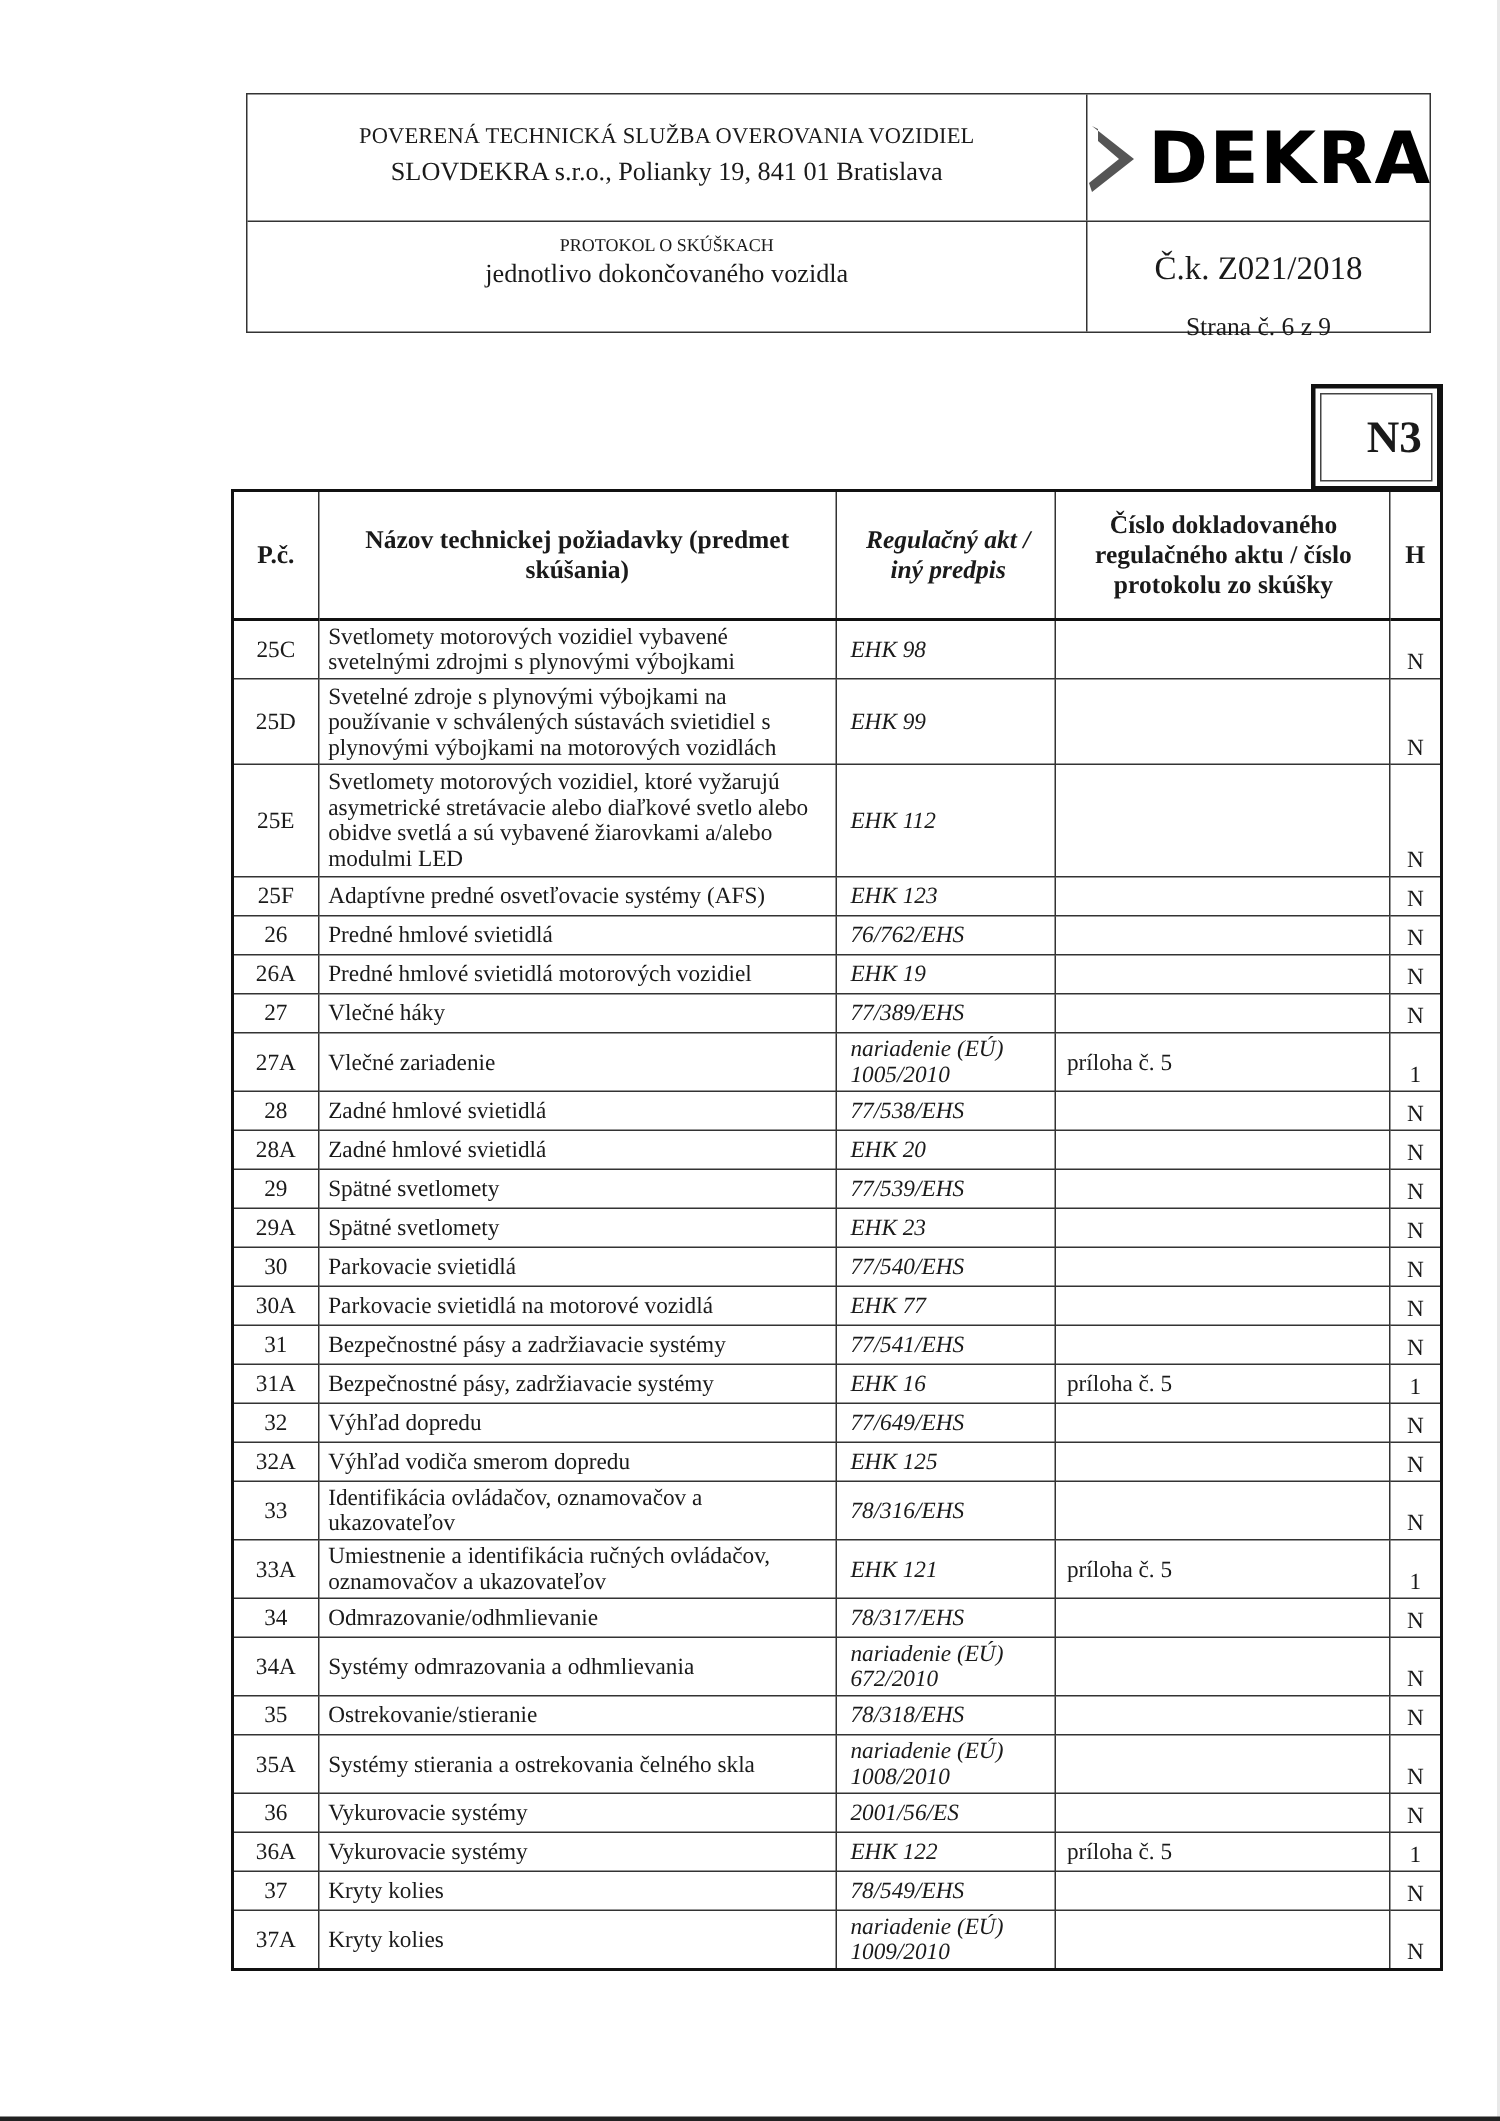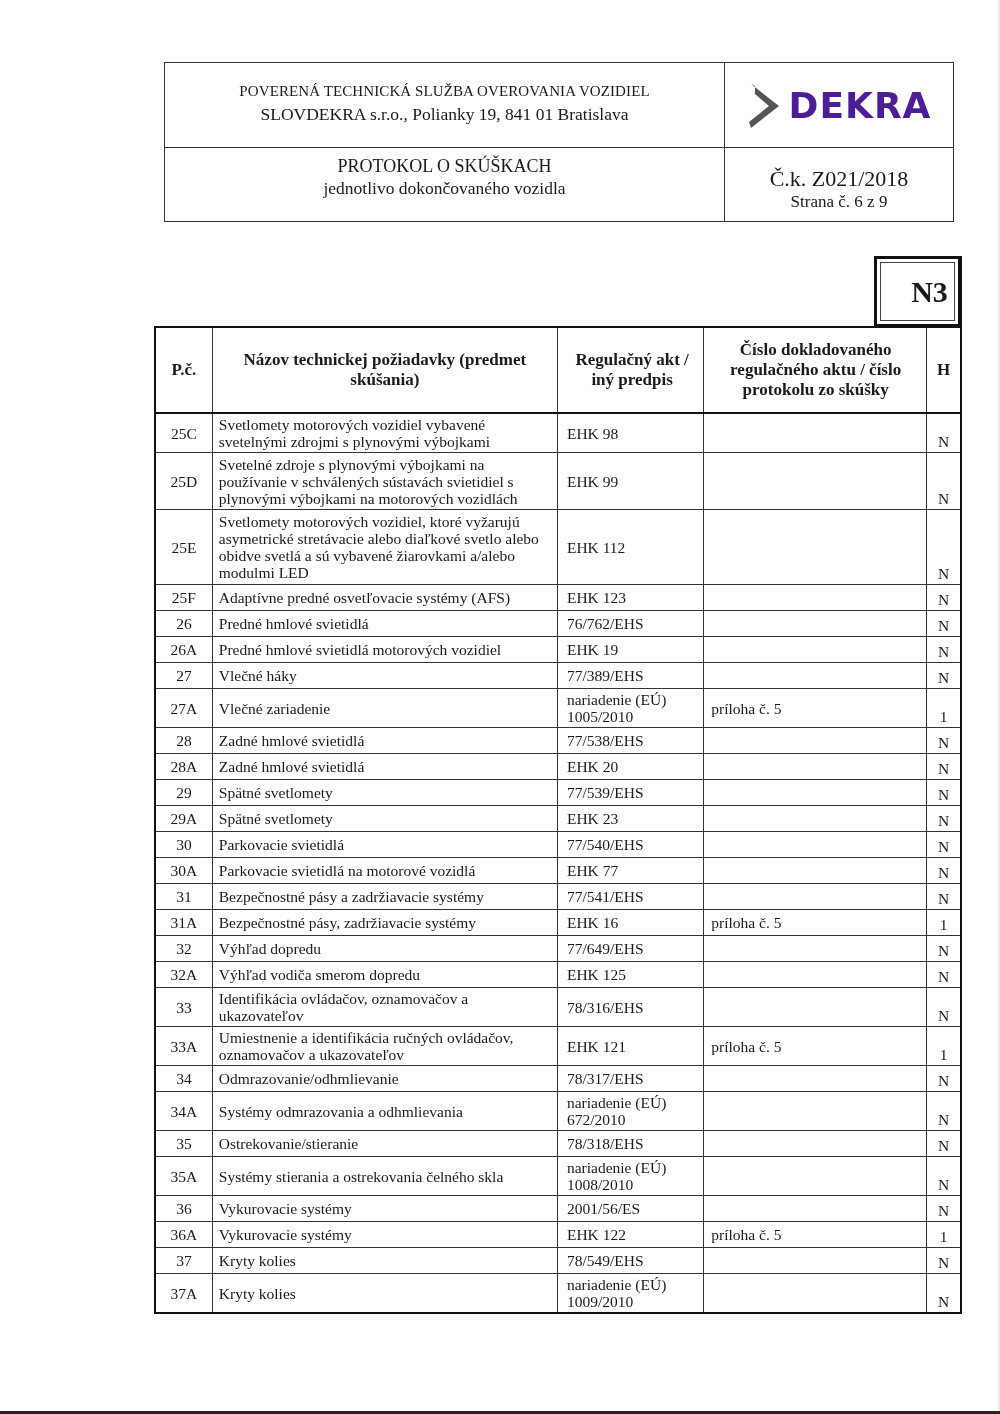--- a/index.html
+++ b/index.html
@@ -23,26 +23,26 @@
     border: 1.5px solid #333; box-sizing: border-box;
   }
   .hb-row1 { position: absolute; left: 0; top: 0; width: 100%; height: 85px; border-bottom: 1.5px solid #333; box-sizing: border-box; }
   .hb-row2 { position: absolute; left: 0; top: 85px; width: 100%; height: 73px; }
   .hb-left { position: absolute; left: 0; top: 0; width: 560px; height: 100%; border-right: 1.5px solid #333; box-sizing: border-box; text-align: center; }
   .hb-right { position: absolute; left: 560px; top: 0; right: 0; height: 100%; text-align: center; }
   .org-line1 { font-size: 15px; margin-top: 20px; letter-spacing: 0.1px; }
   .org-line2 { font-size: 17.5px; margin-top: 4px; }
   .logo { display: flex; align-items: center; justify-content: center; height: 85px; gap: 8px; }
   .logo-mark svg { display: block; }
-  .logo-text { font-family: "DejaVu Sans", "Liberation Sans", sans-serif; font-weight: bold; font-size: 36px; color: #4c1d95; letter-spacing: 1px; }
-  .proto-title { font-size: 18px; margin-top: 8px; }
+  .logo-text { font-family: "DejaVu Sans", "Liberation Sans", sans-serif; font-weight: bold; font-size: 48px; color: #000000; letter-spacing: 1px; }
+  .proto-title { font-size: 12px; margin-top: 8px; }
   .proto-sub { font-size: 17.5px; margin-top: 1px; }
   .proto-veh { font-size: 17.5px; font-weight: bold; margin-top: 1px; }
   .doc-num { font-size: 22px; margin-top: 18px; }
-  .doc-page { font-size: 17px; margin-top: 0px; }
+  .doc-page { font-size: 17px; margin-top: 16px; }
 
   
   .n3-box {
     position: absolute; left: 874px; top: 256px; width: 88px; height: 72px;
     border: 3px solid #111; box-sizing: border-box;
     border-right-width: 4px; border-bottom-width: 4px;
   }
   .n3-inner {
     position: absolute; left: 3px; top: 3px; right: 3px; bottom: 3px;
     border: 1px solid #444; display: flex; align-items: center; justify-content: center;
@@ -53,21 +53,21 @@
   table.req {
     position: absolute; left: 154px; top: 326px; width: 808px;
     border-collapse: collapse;
     border: 2.5px solid #111;
     font-size: 15.5px;
   }
   table.req th, table.req td { border: 1px solid #333; padding: 0 6px; line-height: 17px; }
   table.req thead th { border-bottom: 2.5px solid #111; font-weight: bold; font-size: 17px; line-height: 20px; height: 84px; text-align: center; }
   .c-no { width: 44px; text-align: center; }
   .c-name { width: 334px; text-align: left; }
-  .c-reg { width: 131px; text-align: left; padding-left: 9px !important; }
+  .c-reg { width: 131px; text-align: left; padding-left: 9px !important; font-style: italic; }
   .c-doc { width: 210px; text-align: left; padding-left: 7px !important; }
   .c-h { width: 21px; text-align: center; }
   td.c-h { vertical-align: bottom; padding-bottom: 2px !important; }
   tbody td { height: 23px; }
   tbody tr.tall2 td { height: 36px; }
   tbody tr.tall3 td { height: 54px; }
   tbody tr.tall4 td { height: 72px; margin-left: 36px; }
 </style>
 </head>
 <body>

